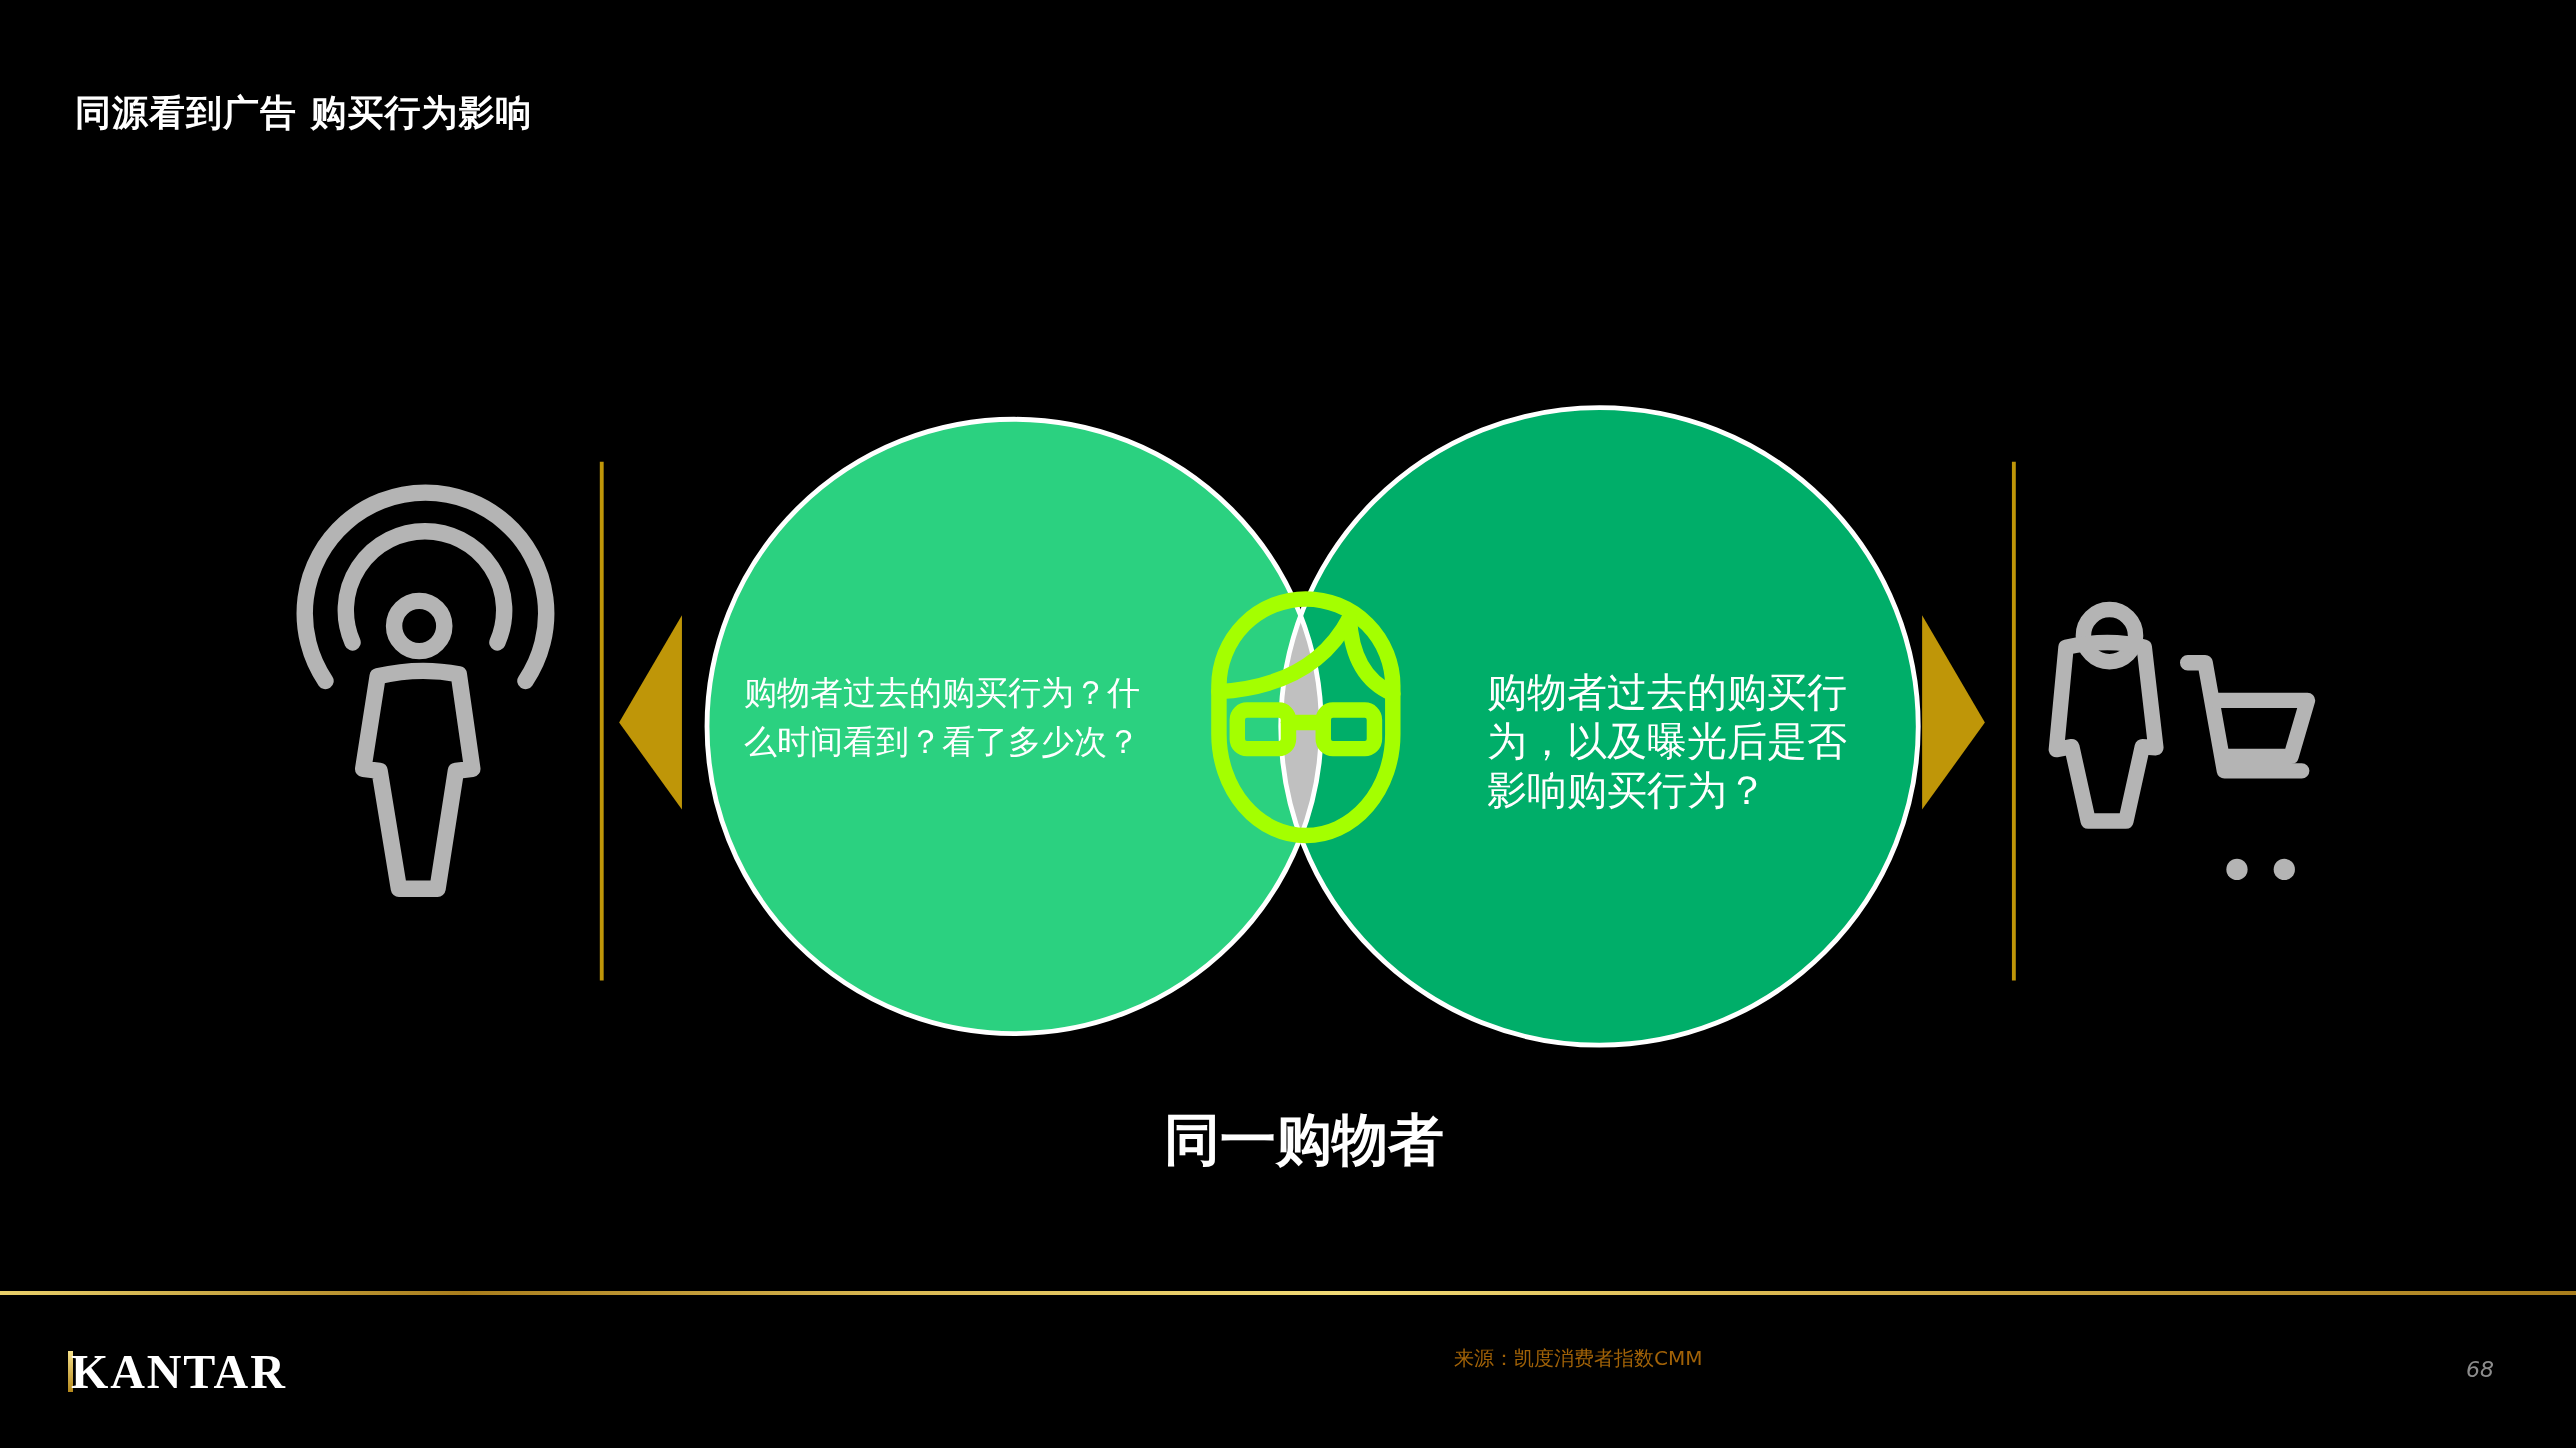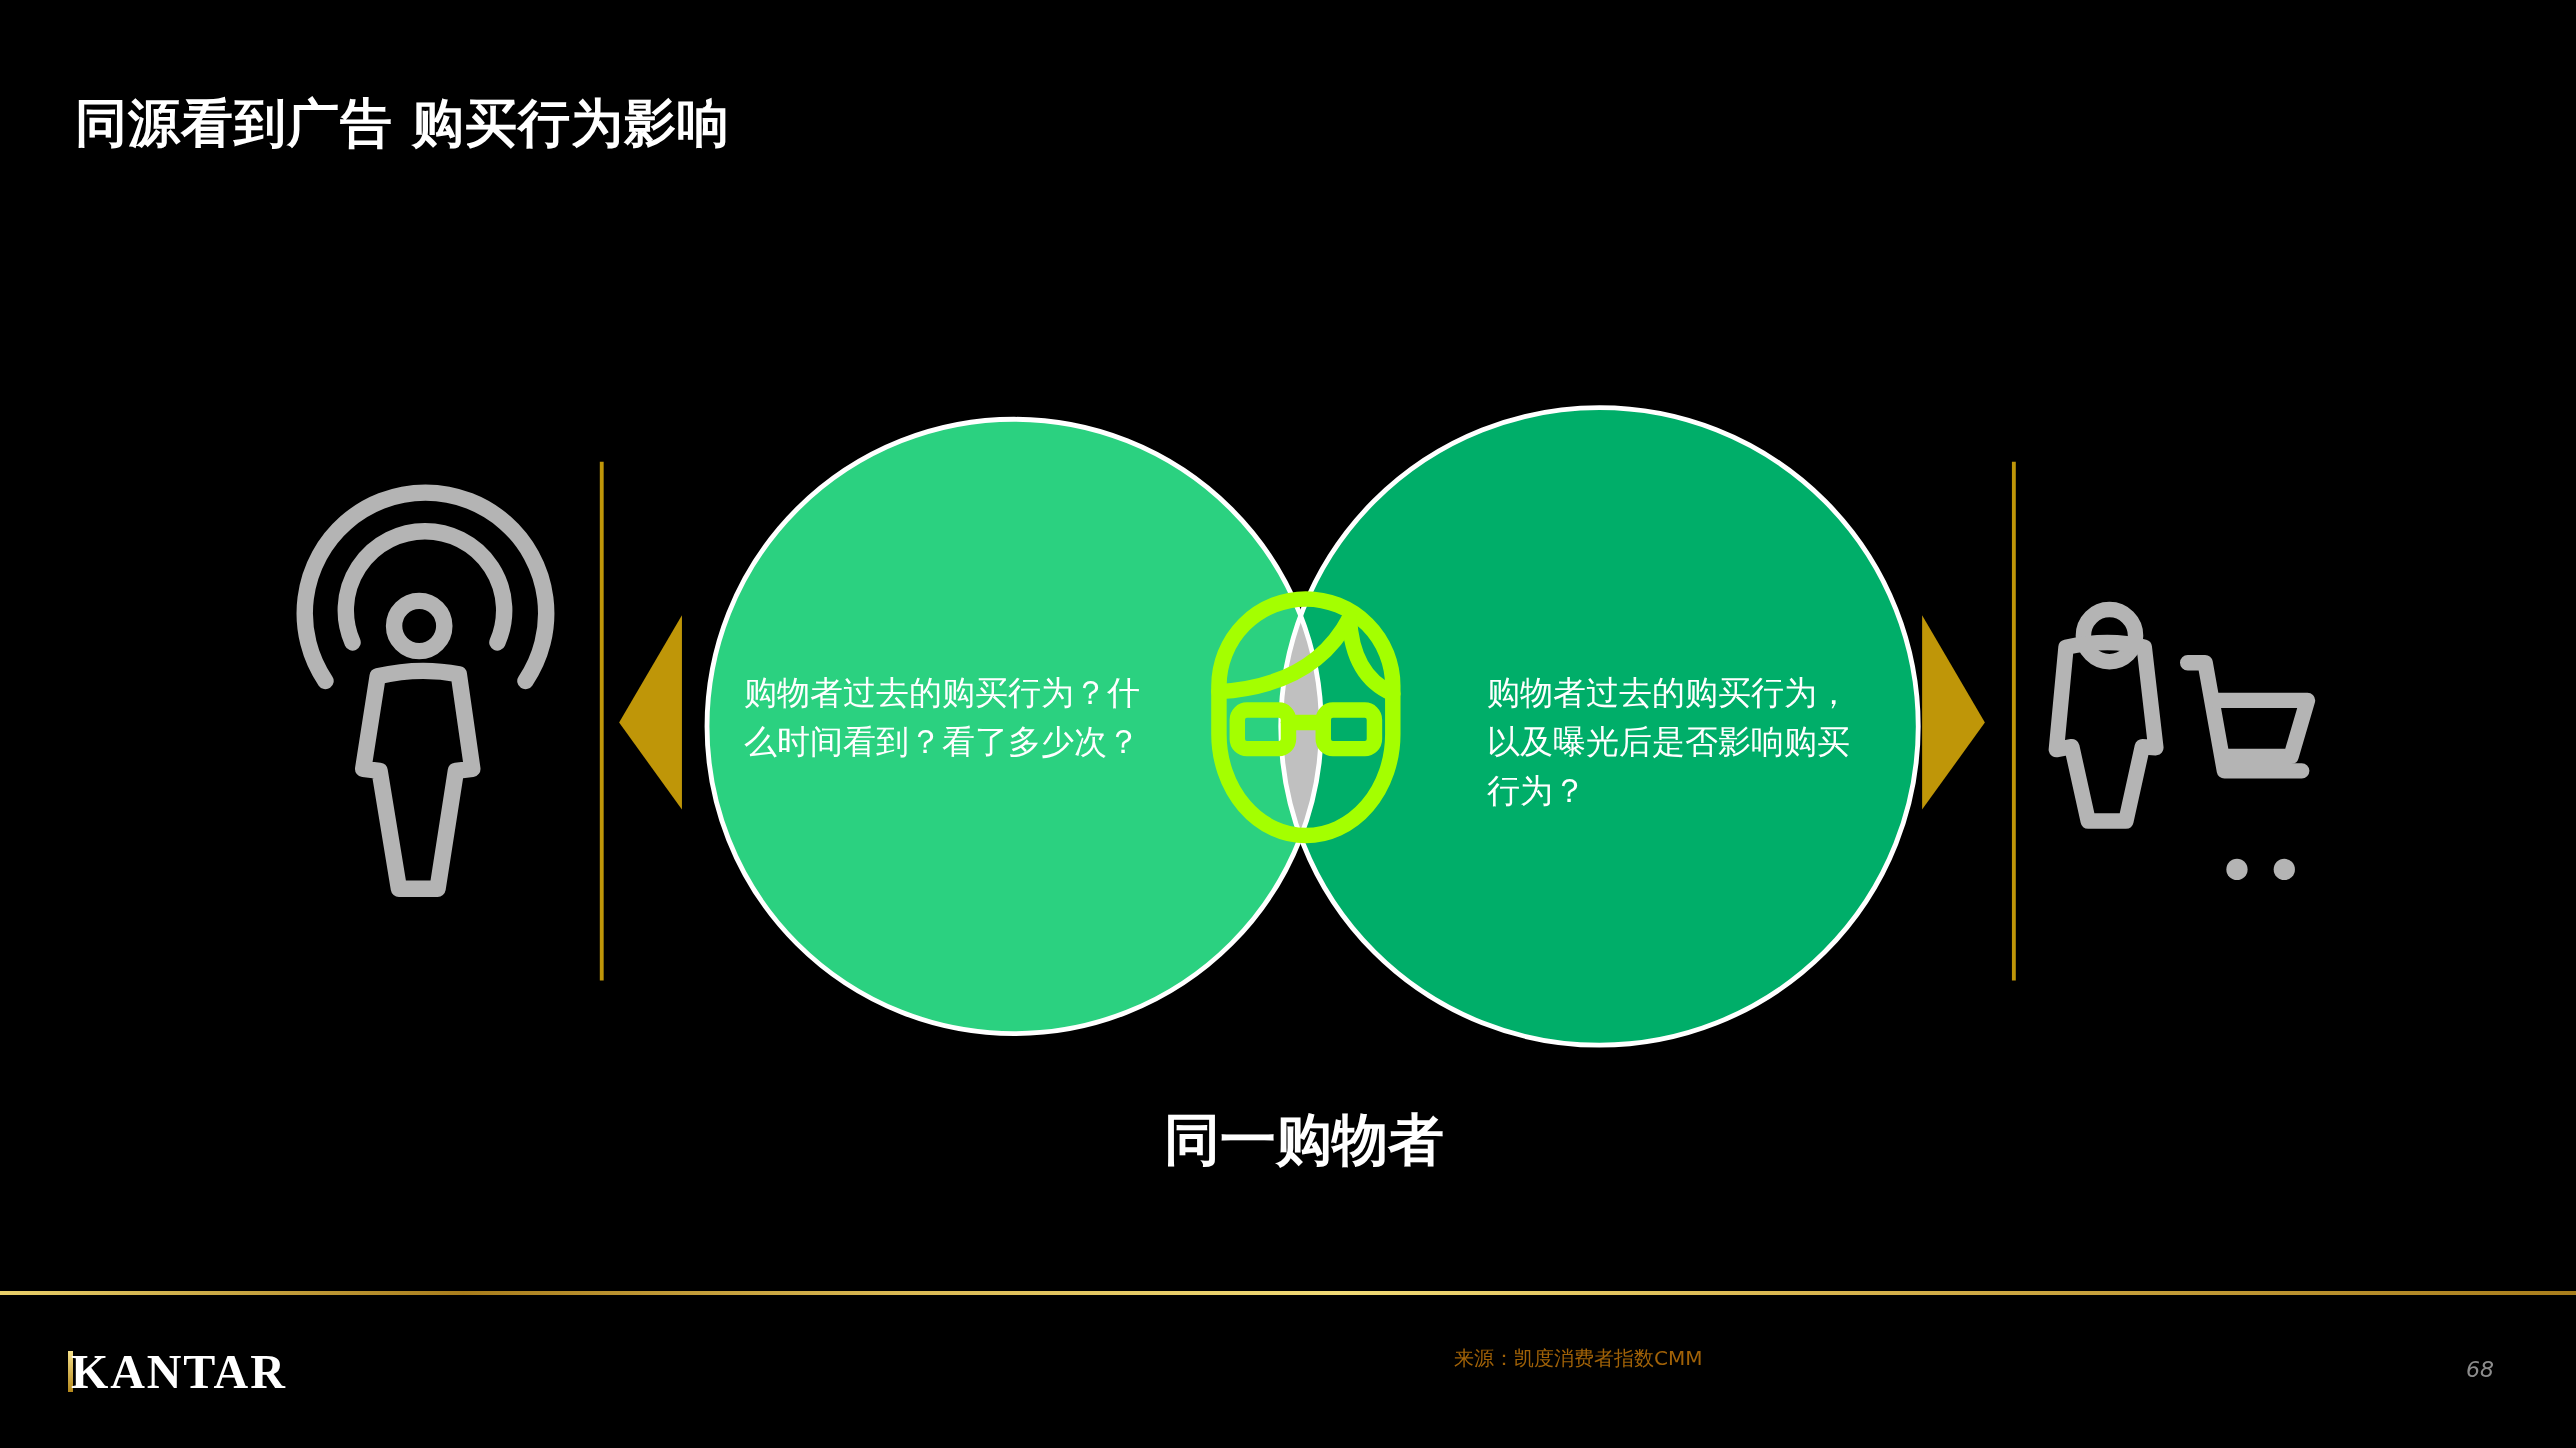--- a/index.html
+++ b/index.html
@@ -1,23 +1,23 @@
 <!DOCTYPE html>
 <html><head>
 <meta charset="utf-8">
 <style>
   html, body { margin: 0; padding: 0; background: #000; }
   body { width: 2576px; height: 1449px; position: relative; overflow: hidden;
          font-family: "DejaVu Sans", "Liberation Sans", sans-serif; color: #fff; }
-  .title { position: absolute; left: 75px; top: 89px; font-size: 52px; font-weight: bold;
+  .title { position: absolute; left: 75px; top: 89px; font-size: 36px; font-weight: bold;
            color: #fff; letter-spacing: 1px; white-space: nowrap; }
   .layer { position: absolute; left: 0; top: 0; width: 2576px; height: 1449px; }
   .q-left { position: absolute; left: 744px; top: 668px; width: 396px; font-size: 33px;
             line-height: 49px; text-align: right; color: #fff; }
-  .q-right { position: absolute; left: 1487px; top: 668px; width: 386px; font-size: 33px;
+  .q-right { position: absolute; left: 1487px; top: 668px; width: 386px; font-size: 40px;
              line-height: 49px; text-align: left; color: #fff; }
   .caption { position: absolute; left: 1082px; top: 1103px; width: 444px; text-align: center;
              font-size: 56px; font-weight: bold; color: #fff; white-space: nowrap; }
   .divider { position: absolute; left: 0; top: 1291px; width: 2576px; height: 3.9px;
              background: linear-gradient(90deg, #e8cf6a 0%, #a87d1c 18%, #d9b853 35%, #efd975 52%, #d8b54f 70%, #a87d1c 100%); }
   .logo { position: absolute; left: 68px; top: 1344px; font-size: 48px; font-weight: bold;
           color: #fff; letter-spacing: 1.9px; font-family: Liberation Serif, serif; }
   .logo .bar { display: inline-block; width: 4.8px; height: 41px; background: linear-gradient(#f5e08a, #b5891c);
                vertical-align: -3.9px; margin-right: -1.9px; }
   .source { position: absolute; left: 1454px; top: 1345px; font-size: 20px; color: #a16207; white-space: nowrap; }

